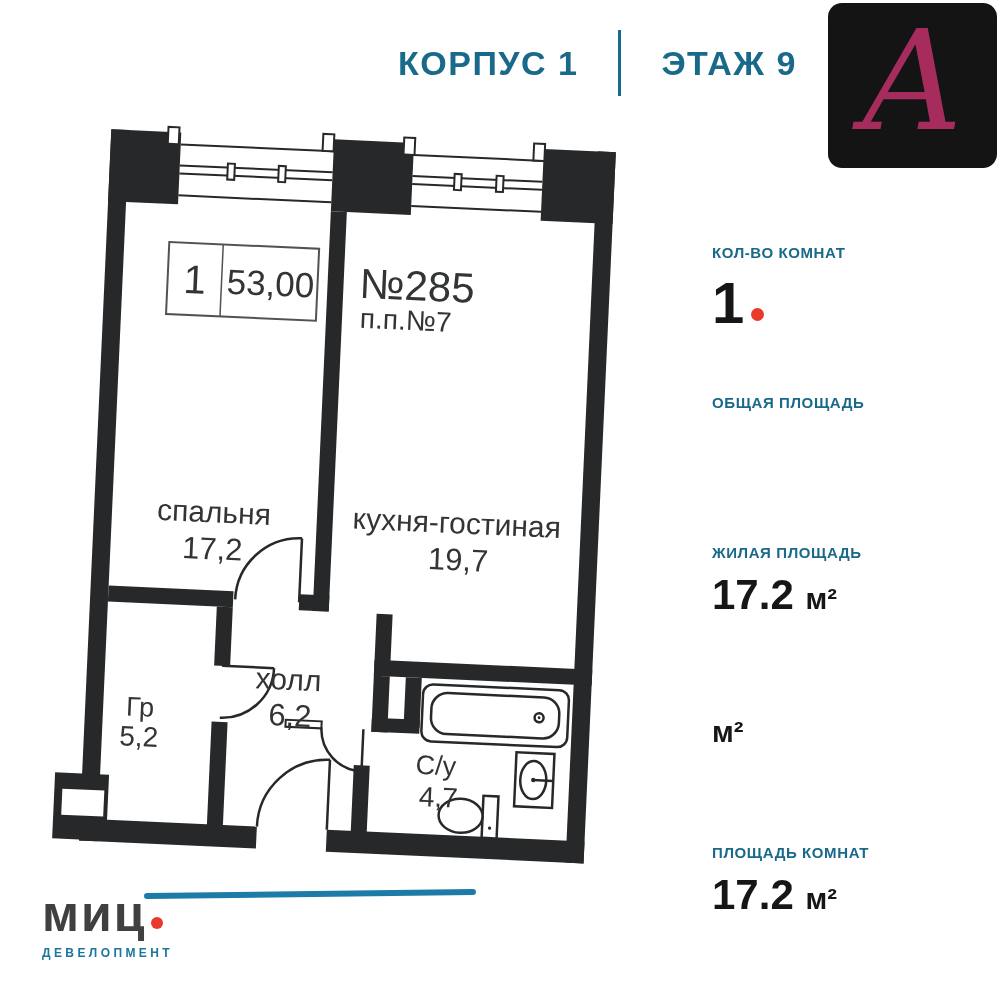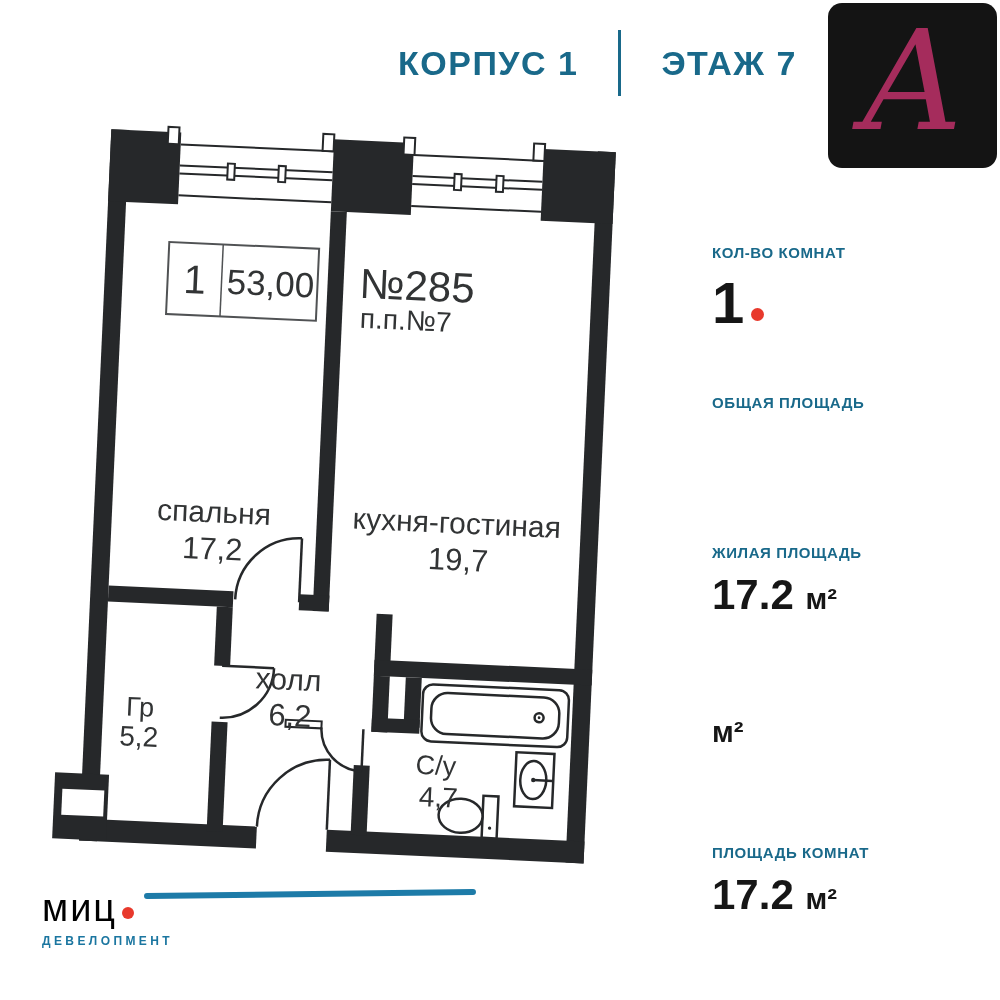--- a/index.html
+++ b/index.html
@@ -28,21 +28,21 @@
   .stat .svalue{margin-top:13px;font-weight:700;color:#161616;font-size:42px;line-height:1;white-space:nowrap;}
   .stat .svalue .num{font-size:1em;}
   .stat .svalue .unit{font-size:.7em;}
   .stat.big .svalue{font-size:58px;}
   .dot-red{
     display:inline-block;width:13px;height:13px;border-radius:50%;
     background:#e8392c;margin-left:7px;transform:translateY(-2px);
   }
   
   .brand{position:absolute;left:42px;top:889px;}
-  .brand .mits{font-size:38px;font-weight:400;letter-spacing:2px;color:#000000;line-height:1;}
+  .brand .mits{font-size:50px;font-weight:700;letter-spacing:2px;color:#404040;line-height:1;}
   .brand .mits .dot-red{width:12px;height:12px;margin-left:5px;}
   .brand .dev{margin-top:7px;font-size:12px;font-weight:700;letter-spacing:3.4px;color:#1b76a0;}
   .slogan{position:absolute;left:142px;top:886px;}
   .slogan .stxt{font-size:50px;font-weight:700;letter-spacing:.5px;color:#1d7ba8;line-height:1;white-space:nowrap;}
   .slogan .stxt .dot-red{width:14px;height:14px;margin-left:6px;}
   .slogan .swoosh{
     margin-top:5px;margin-left:2px;width:332px;height:6px;border-radius:3px;
     background:#1d7ba8;transform:rotate(-0.7deg);
   }
   
@@ -61,21 +61,21 @@
   .plan-svg .apt-pp{font-size:28px;font-weight:500;}
   .plan-svg .ibox-num{font-size:40px;font-weight:500;text-anchor:middle;}
   .plan-svg .ibox-area{font-size:35px;font-weight:500;text-anchor:middle;}
 </style>
 </head>
 <body>
 
 <div class="header">
   <span class="htxt">КОРПУС 1</span>
   <span class="hdiv"></span>
-  <span class="htxt">ЭТАЖ 7</span>
+  <span class="htxt">ЭТАЖ 9</span>
 </div>
 
 <div class="logo">
   <span class="letter">А</span>
 </div>
 
 <div class="stat big" style="top:244px">
   <div class="slabel">КОЛ-ВО КОМНАТ</div>
   <div class="svalue"><span class="num">1</span><span class="dot-red"></span></div>
 </div>

